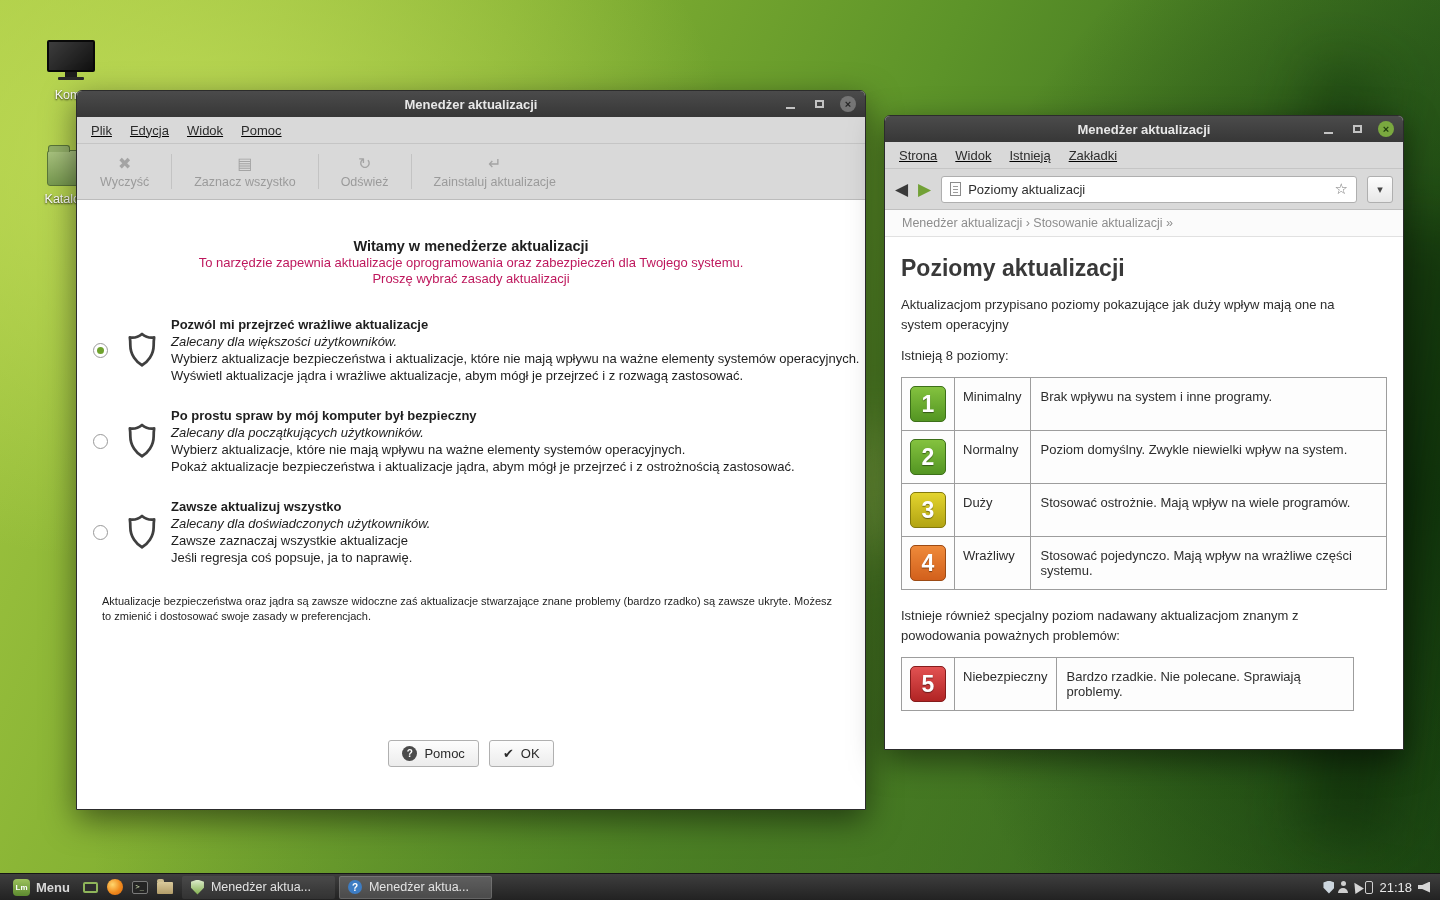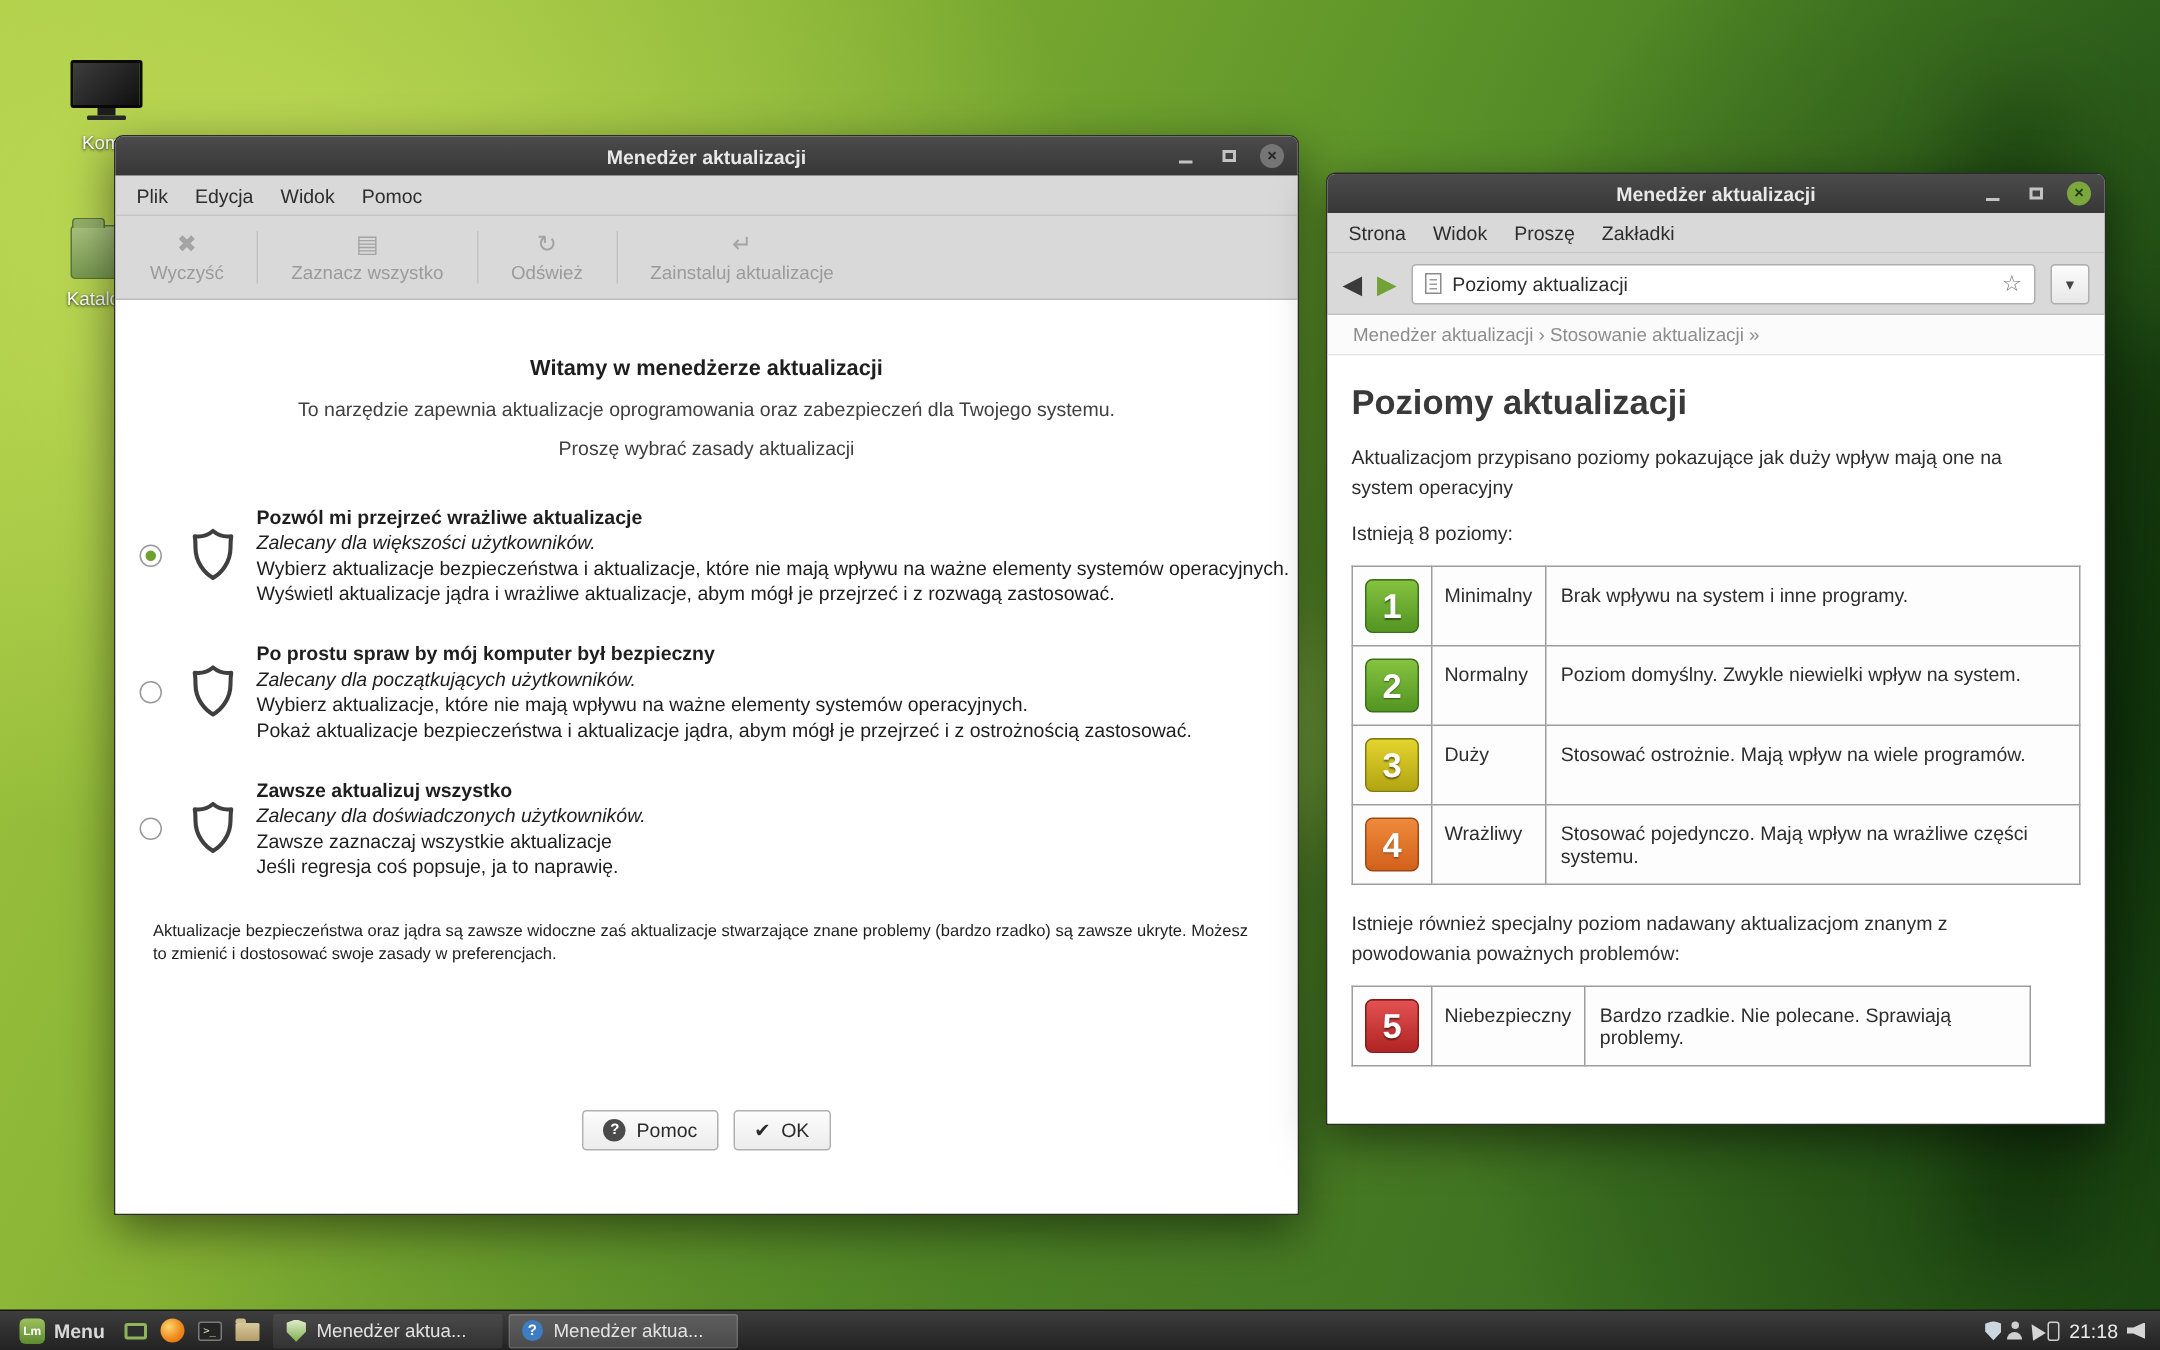--- a/index.html
+++ b/index.html
@@ -34,33 +34,33 @@
             box-shadow:0 10px 32px rgba(0,0,0,.5); }
   .titlebar { height:26px; background:linear-gradient(#4b4b4b,#373737); border-radius:5px 5px 0 0;
               display:flex; align-items:center; justify-content:center; position:relative;
               color:#e8e8e8; font-size:13px; font-weight:bold; }
   .win-controls { position:absolute; right:9px; top:0; height:100%; display:flex; align-items:center; gap:13px; }
   .ctrl { width:16px; height:16px; display:flex; align-items:center; justify-content:center; }
   .min-bar { width:9px; height:2px; background:#c3c3c3; margin-top:7px; }
   .max-box { width:9px; height:8px; border:2px solid #c3c3c3; }
   .ctrl.close { border-radius:50%; background:#757575; color:#262626; font-size:11px; font-weight:bold; }
   .window.help-win .ctrl.close { background:#7aa83f; color:#1e3a0c; }
-  .menubar { height:27px; background:#d9d9d9; display:flex; align-items:center; padding:0 5px; border-bottom:1px solid #c5c5c5; }
+  .menubar { height:27px; background:#d9d9d9; display:flex; align-items:center; padding:0 5px; border-bottom:1px solid #c5c5c5;text-decoration:underline; }
   .menu-item { padding:4px 9px; font-size:13px; color:#2d2d2d; }
 
   
   .wizard-win { left:76px; top:90px; width:790px; height:720px; z-index:10; }
   .wiz-toolbar { height:56px; background:#d9d9d9; display:flex; align-items:stretch; padding:3px 8px; gap:2px; border-bottom:1px solid #bcbcbc; }
   .tb-btn { display:flex; flex-direction:column; align-items:center; justify-content:center; gap:2px; padding:2px 15px; }
   .tb-ico { font-size:16px; line-height:18px; color:#a4a4a4; }
   .tb-lbl { font-size:12.5px; color:#9b9b9b; white-space:nowrap; }
   .tb-sep { width:1px; background:#c3c3c3; margin:7px 5px; }
   .wiz-content { position:absolute; top:109px; bottom:0; left:0; right:0; background:#fff; }
   .welcome-title { text-align:center; font-size:14.5px; font-weight:bold; color:#1e1e1e; margin-top:38px; }
-  .welcome-sub, .welcome-prompt { text-align:center; font-size:13px; color:#404040; margin-top:11px; }
+  .welcome-sub, .welcome-prompt { text-align:center; font-size:13px; color:#be185d; margin-top:1px; }
   .options { margin:30px 0 0 16px; }
   .option { display:flex; align-items:center; margin-bottom:23px; }
   .radio { width:15px; height:15px; border-radius:50%; border:1px solid #999; background:#fff; flex:none; position:relative; }
   .radio.sel::after { content:""; position:absolute; inset:3px; border-radius:50%; background:#6fa22d; }
   .shield-wrap { margin:0 14px 0 19px; flex:none; display:flex; }
   .opt-text { font-size:13px; color:#1e1e1e; line-height:17px; }
   .opt-title { font-weight:bold; white-space:nowrap; }
   .opt-sub { font-style:italic; white-space:nowrap; }
   .opt-line { white-space:nowrap; }
   .footnote { margin:28px 25px 0 25px; font-size:11px; color:#1e1e1e; line-height:15px; }
@@ -283,21 +283,21 @@
             <span class="max-box"></span>
           </span>
         <span class="ctrl close">
             <span>×</span>
           </span>
       </div>
     </div>
     <div class="menubar">
       <span class="menu-item">Strona</span>
       <span class="menu-item">Widok</span>
-      <span class="menu-item">Proszę</span>
+      <span class="menu-item">Istnieją</span>
       <span class="menu-item">Zakładki</span>
     </div>
     <div class="navbar">
       <span class="nav-arrow nav-back">◀</span>
       <span class="nav-arrow nav-fwd">▶</span>
       <div class="addr">
         <span class="page-ico"></span>
         <span class="addr-text">Poziomy aktualizacji</span>
         <span class="star">☆</span>
       </div>

